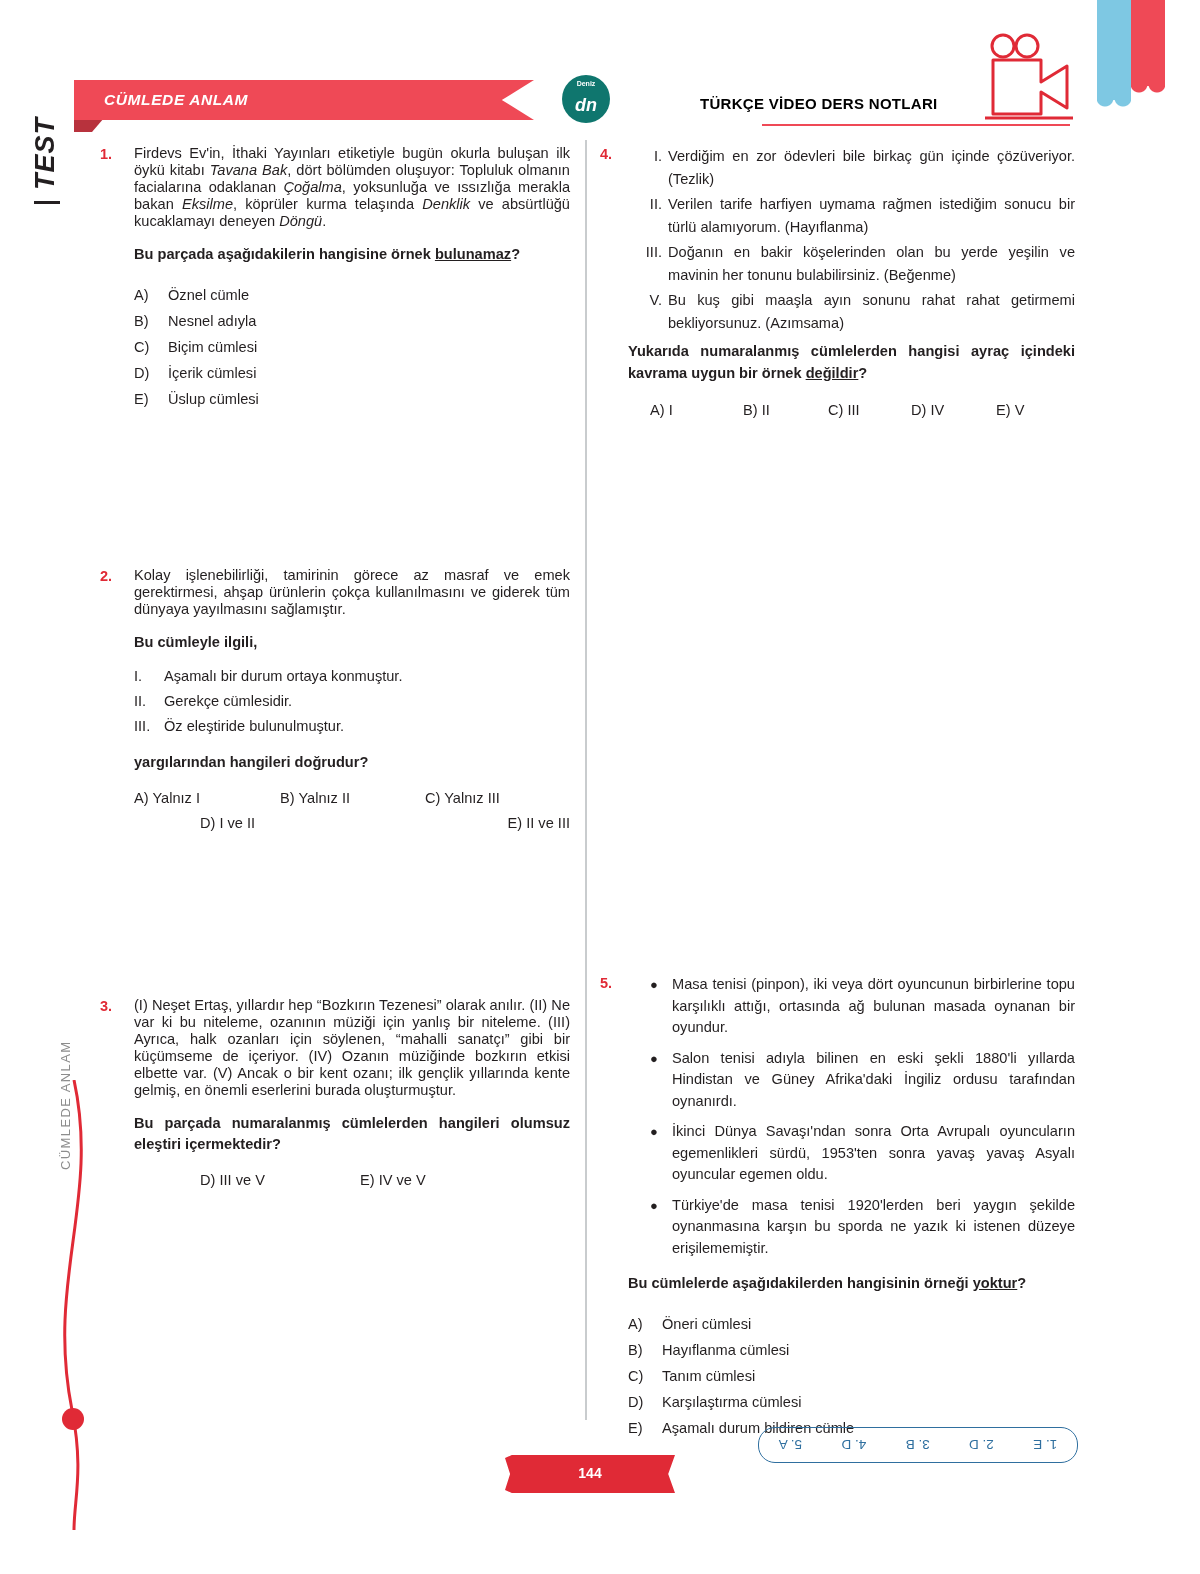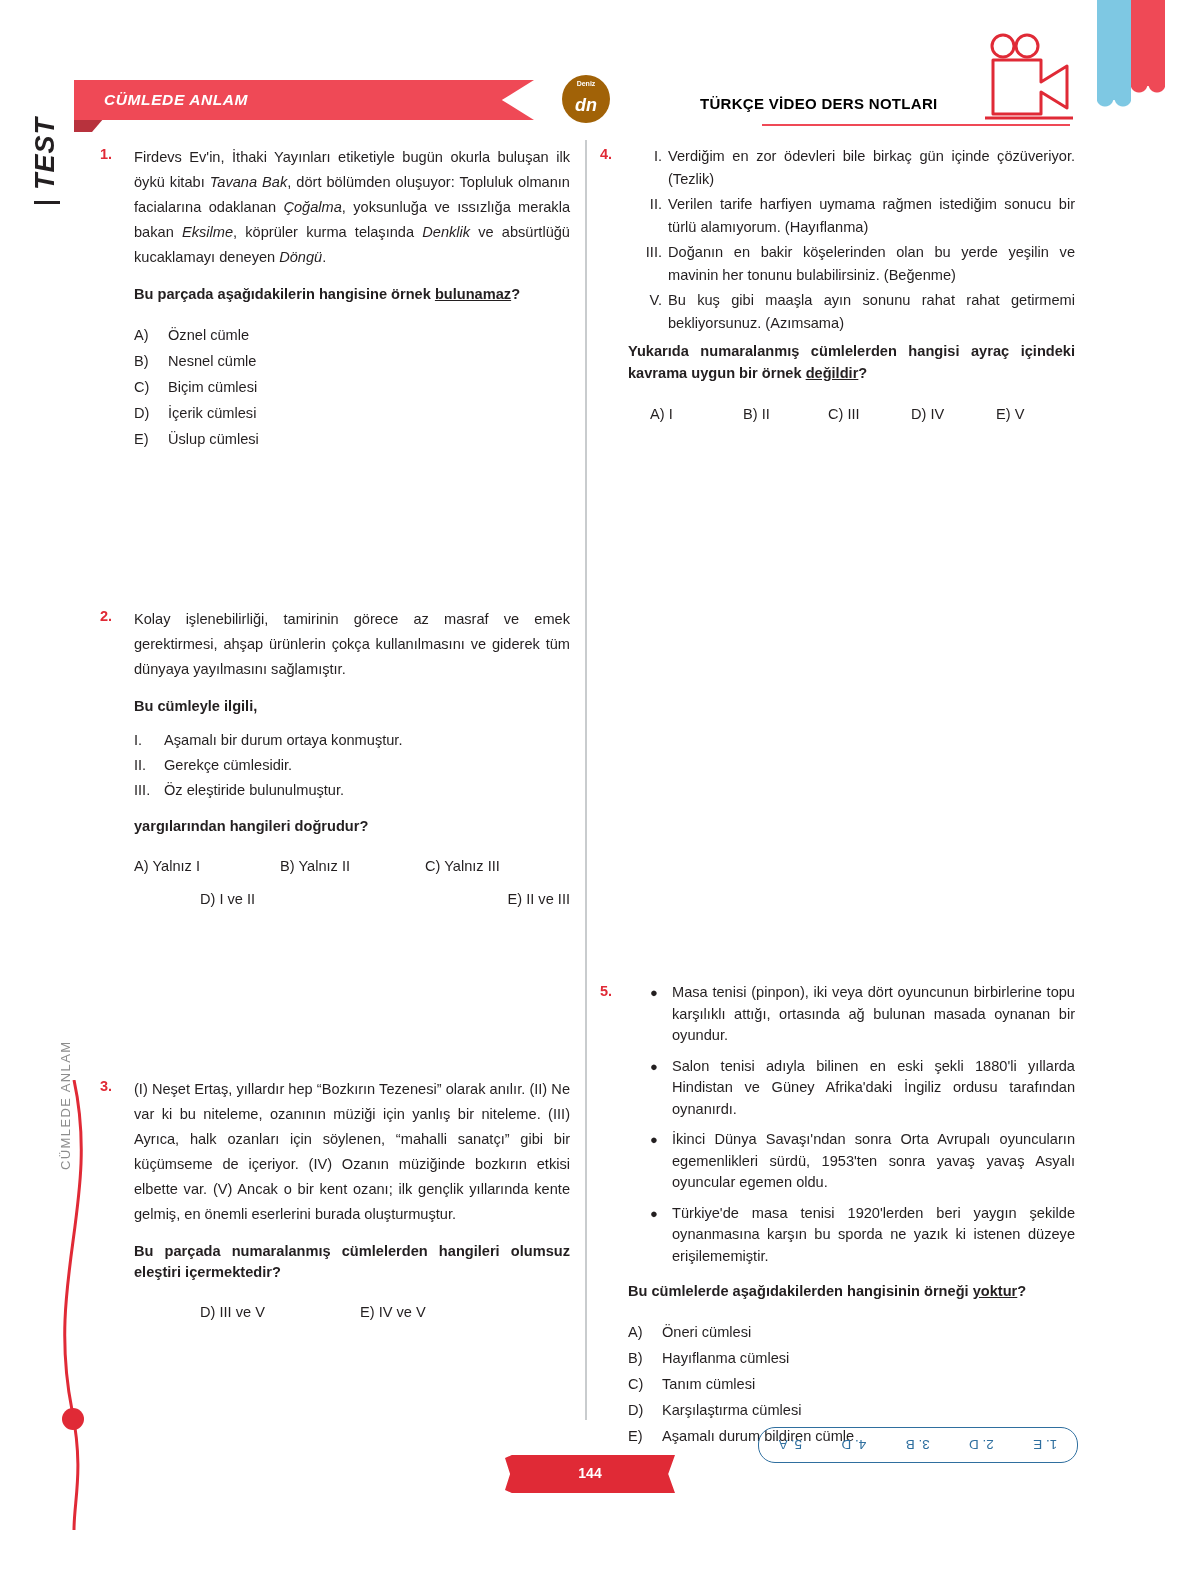--- a/index.html
+++ b/index.html
@@ -80,21 +80,21 @@
     font-style: italic;
     letter-spacing: 0.6px;
   }
 
   
   .logo-badge {
     position: absolute;
     top: 75px; left: 562px;
     width: 48px; height: 48px;
     border-radius: 50%;
-    background: #a16207;
+    background: #0f766e;
     color: #ffffff;
     overflow: hidden;
   }
   .logo-top {
     position: absolute;
     top: 5px; left: 0; width: 48px;
     text-align: center;
     font-size: 7px;
     line-height: 8px;
     font-weight: bold;
@@ -202,21 +202,21 @@
     position: absolute;
     left: 0; top: 1px;
     width: 26px;
     color: #e02a36;
     font-weight: bold;
     font-size: 14.5px;
   }
   .q-body {
     margin-left: 34px;
     font-size: 14.6px;
-    line-height: 25px;
+    line-height: 17px;
     text-align: justify;
   }
   em { font-style: italic; }
   .stem {
     margin-top: 14px;
     font-weight: bold;
     font-size: 14.6px;
     line-height: 21.5px;
   }
   .stem u { text-decoration: underline; }
@@ -365,21 +365,21 @@
       <div class="q-body stem">
         <span>Bu parçada aşağıdakilerin hangisine örnek </span><u>bulunamaz</u><span>?</span>
       </div>
       <div class="q-body opts">
         <div class="opt-row">
           <span class="opt-lbl">A)</span>
           <span>Öznel cümle</span>
         </div>
         <div class="opt-row">
           <span class="opt-lbl">B)</span>
-          <span>Nesnel cümle</span>
+          <span>Nesnel adıyla</span>
         </div>
         <div class="opt-row">
           <span class="opt-lbl">C)</span>
           <span>Biçim cümlesi</span>
         </div>
         <div class="opt-row">
           <span class="opt-lbl">D)</span>
           <span>İçerik cümlesi</span>
         </div>
         <div class="opt-row">

